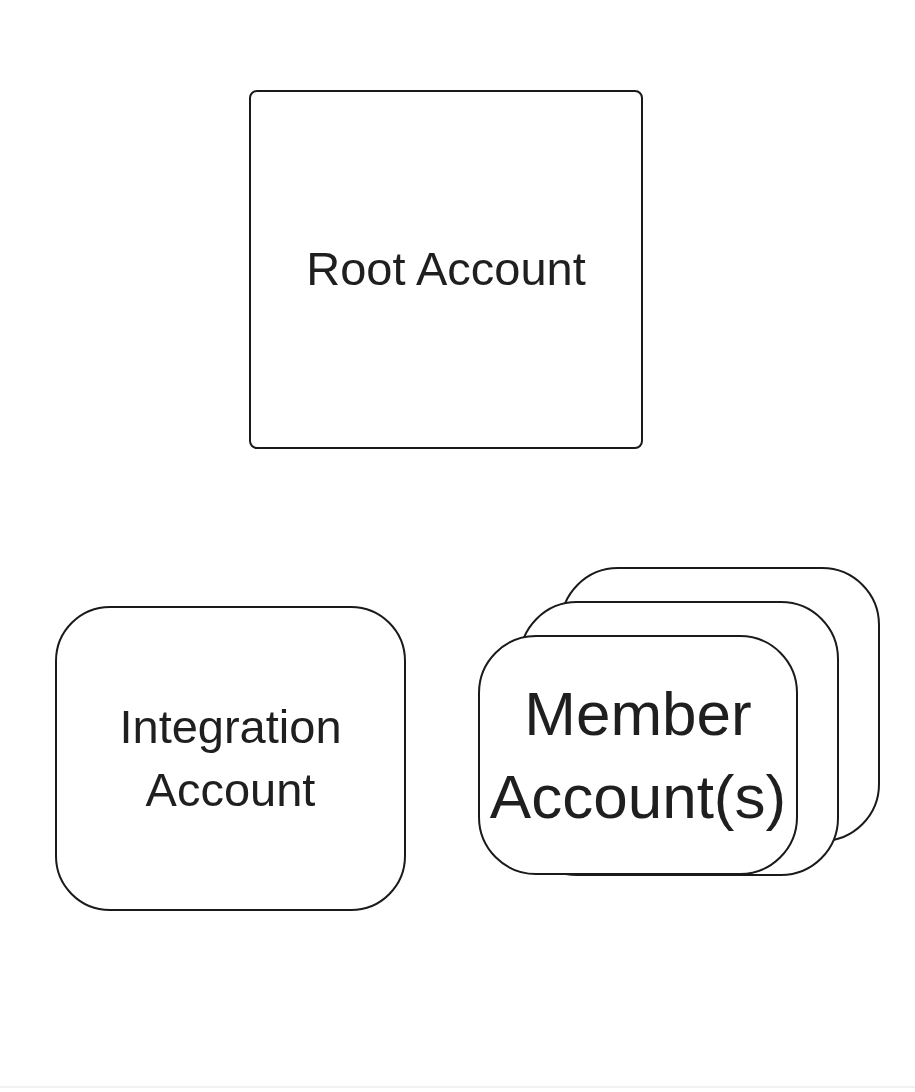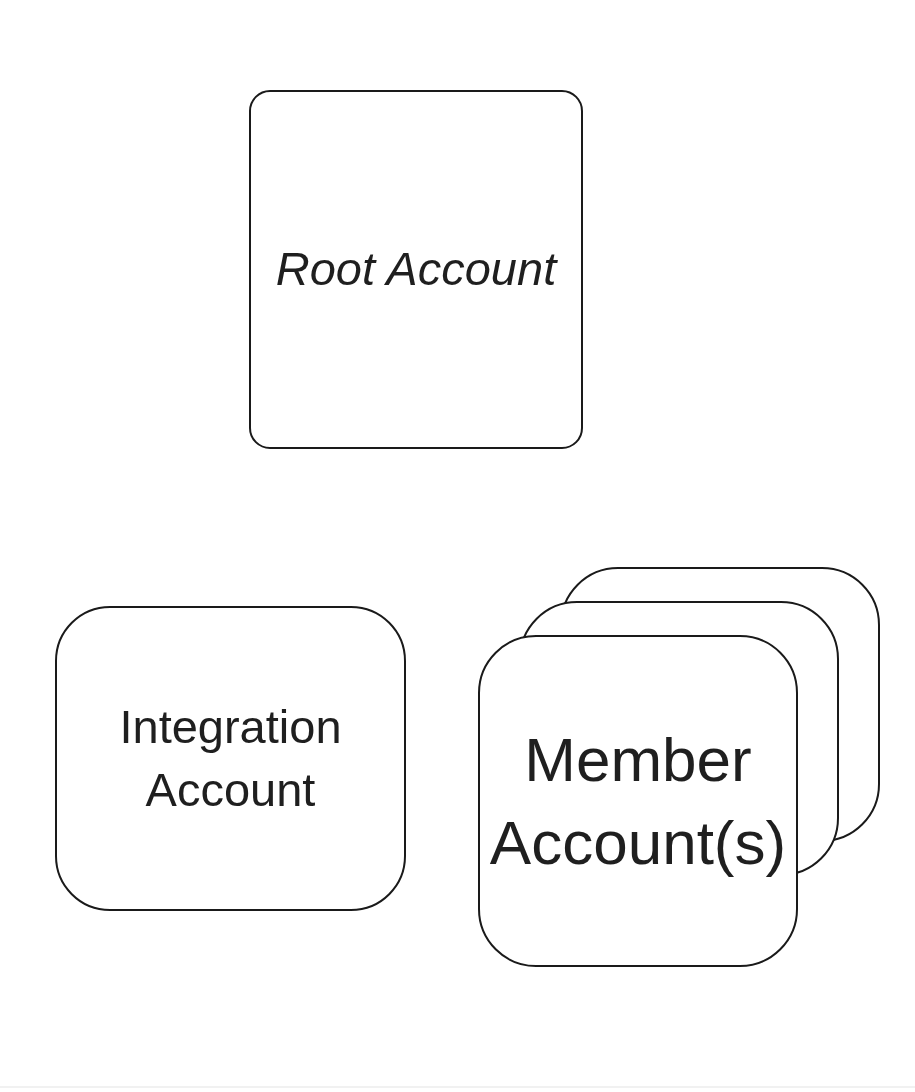--- a/index.html
+++ b/index.html
@@ -33,43 +33,42 @@
   .node-label {
     display: block;
     width: 100%;
     text-align: center;
     line-height: 1.34;
     color: var(--text);
   }
   
   .node-root {
     left: 249px; top: 90px;
-    width: 334px; height: 359px;
-    border-radius: 21px;
+    width: 394px; height: 359px;
+    border-radius: 8px;
     font-size: 47px;
-    font-style: italic;
   }
   
   .node-integration {
     left: 55px; top: 606px;
     width: 351px; height: 305px;
     border-radius: 55px;
     font-size: 47px;
     padding: 0 20px;
   }
   
   .stack-layer {
     width: 320px; height: 275px;
     border-radius: 58px;
   }
   .stack-back   { left: 560px; top: 567px; }
   .stack-middle { left: 519px; top: 601px; }
   .node-member {
     left: 478px; top: 635px;
-    width: 320px; height: 332px;
+    width: 320px; height: 240px;
     border-radius: 58px;
     font-size: 62px;
     padding: 0 4px;
   }
   .bottom-hairline {
     position: absolute;
     left: 0; top: 1086px;
     width: 915px; height: 2px;
     background: var(--hairline);
   }

